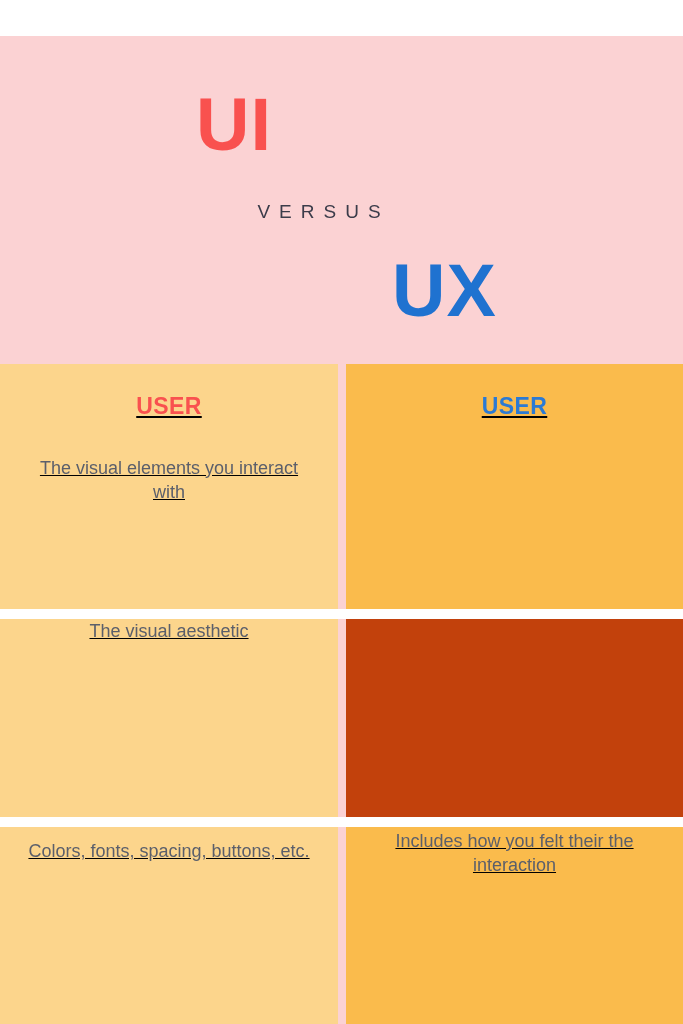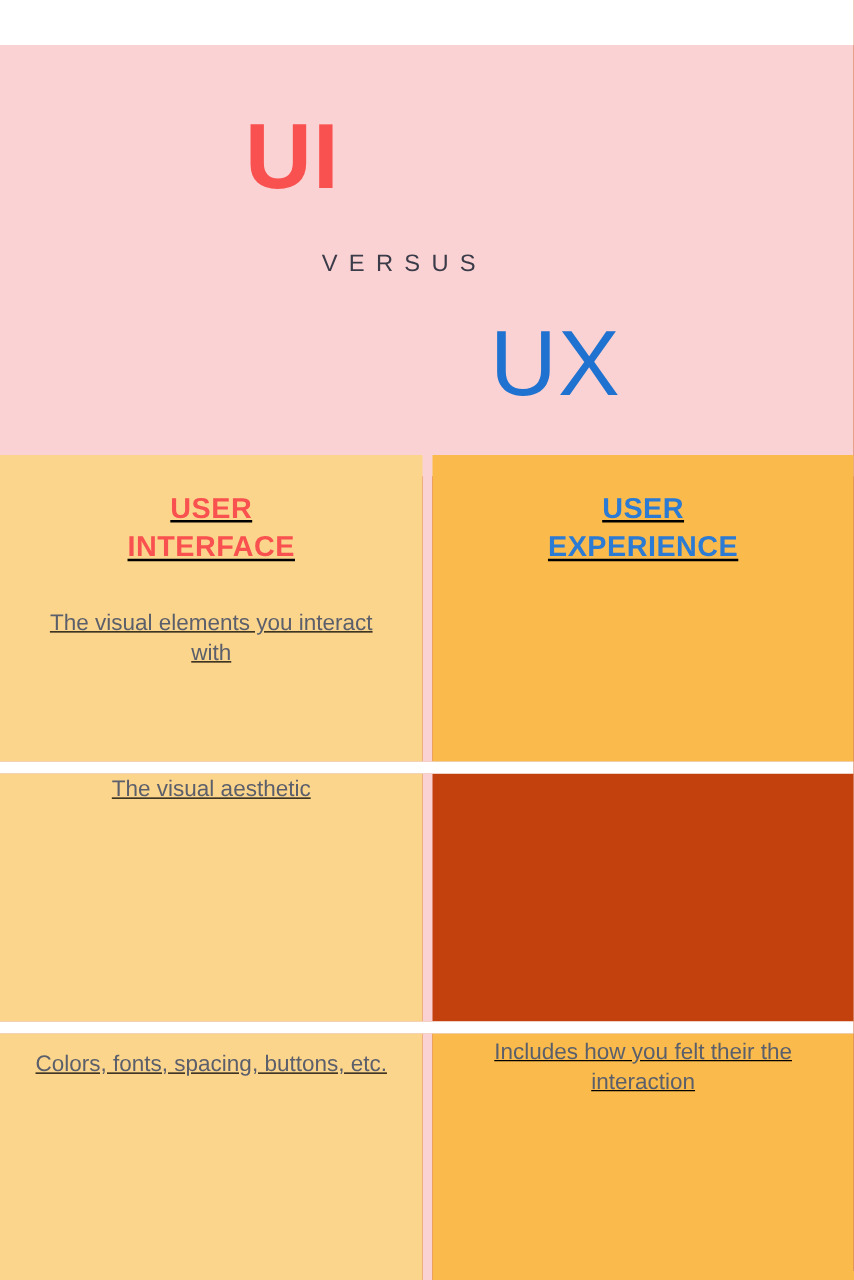--- a/index.html
+++ b/index.html
@@ -54,21 +54,21 @@
     font-weight: normal;
     letter-spacing: 9px;
     color: #3b3c4a;
   }
 
   .hero-ux {
     position: absolute;
     left: 392px;
     top: 218px;
     font-size: 74px;
-    font-weight: normal;
+    font-weight: bold;
     line-height: 1;
     letter-spacing: 1px;
     color: #1f72d0;
   }
 
   
   .grid {
     position: absolute;
     left: 0;
     top: 328px;
@@ -165,29 +165,27 @@
     <div class="hero-versus">VERSUS</div>
     <div class="hero-ux">UX</div>
   </div>
 
   <div class="grid">
 
     <div class="grid-row row-0">
       <div class="cell cell-left">
         <div class="col-title col-title-left">
           <div>USER</div>
-          <div>INTERFACE</div>
         </div>
         <p class="cell-body body-r0-left">The visual elements you interact with</p>
       </div>
       <div class="gutter"></div>
       <div class="cell cell-right">
         <div class="col-title col-title-right">
           <div>USER</div>
-          <div>EXPERIENCE</div>
         </div>
       </div>
     </div>
 
     <div class="row-gap"></div>
 
     <div class="grid-row row-1">
       <div class="cell cell-left">
         <p class="cell-body">The visual aesthetic</p>
       </div>

